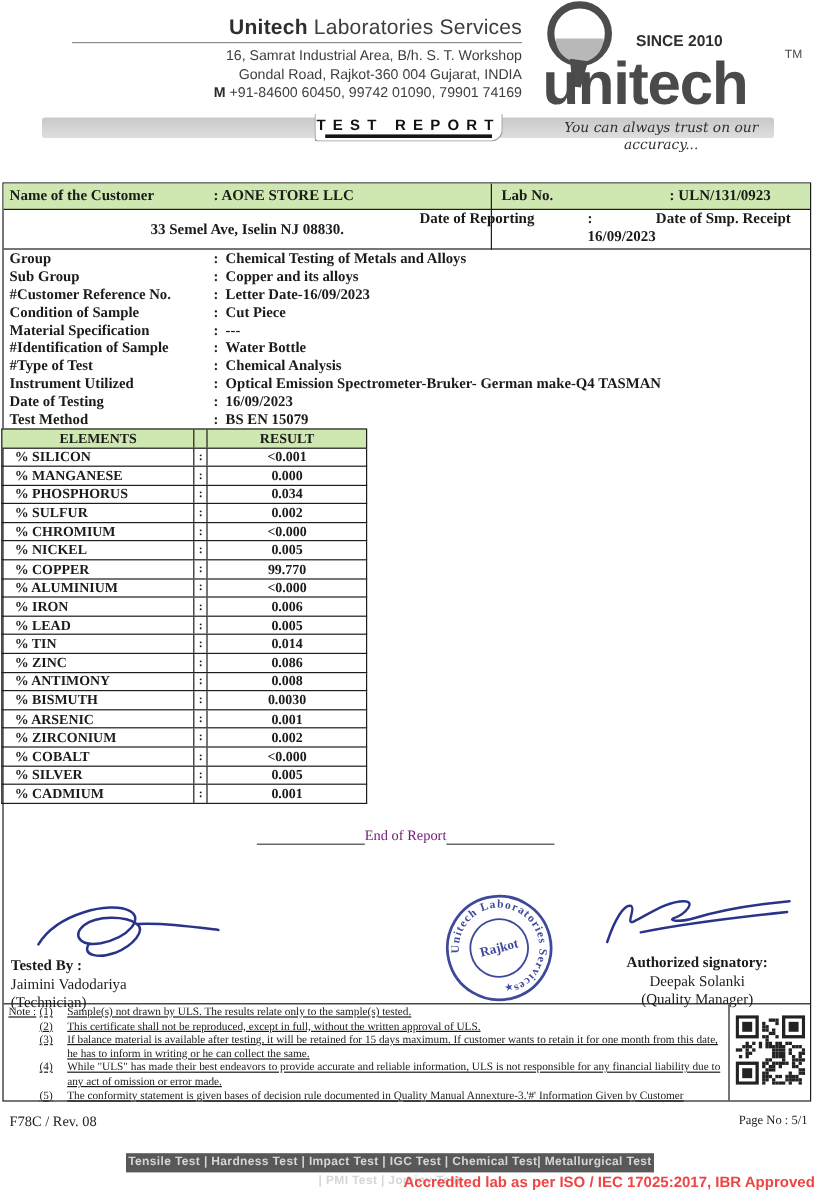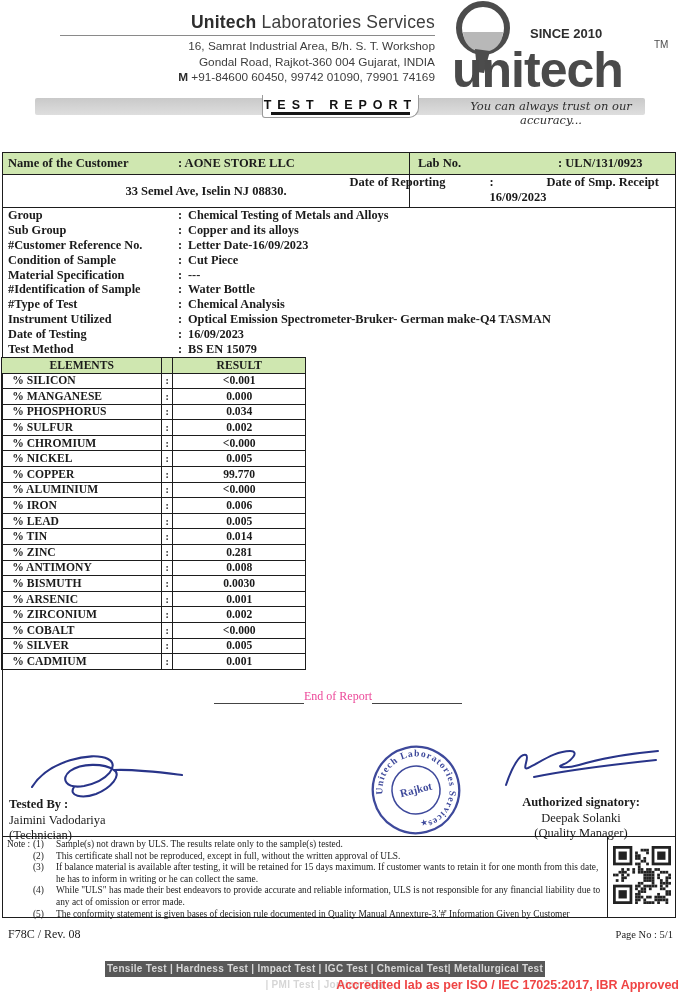--- a/index.html
+++ b/index.html
@@ -61,35 +61,35 @@
         box-sizing:border-box;align-items:center;font-weight:bold;font-size:11.6px;}
   .rrow.head{background:var(--green);height:16.5px;border-top:1.4px solid #1d1d1d;}
   .rc-el{width:160px;flex:none;align-self:stretch;display:flex;align-items:center;
          border-right:1.4px solid #1d1d1d;padding-left:10px;box-sizing:border-box;}
   .rc-col{width:11px;flex:none;align-self:stretch;display:flex;align-items:center;
           justify-content:center;border-right:1.4px solid #1d1d1d;box-sizing:border-box;font-size:10px;}
   .rc-res{flex:1;text-align:center;}
   .rrow.head .rc-el{justify-content:center;padding-left:0;}
 
   
-  .eor{position:absolute;left:105px;top:536px;width:460px;text-align:center;font-size:12px;color:#ec4899;}
+  .eor{position:absolute;left:105px;top:536px;width:460px;text-align:center;font-size:12px;color:#701a75;}
   .eor-line{display:inline-block;width:90px;border-bottom:1.2px solid #444;vertical-align:middle;height:12px;}
 
   
   .sig-left{position:absolute;left:15px;top:592px;}
   .sig-right{position:absolute;left:495px;top:588px;}
   .stamp{position:absolute;left:365px;top:589px;opacity:.92;}
   .tested{position:absolute;left:6px;top:644px;font-size:12.5px;line-height:15.5px;}
   .auth{position:absolute;left:478px;top:642px;width:200px;text-align:center;
         font-size:12.5px;line-height:15.5px;}
   .bold{font-weight:bold;}
 
   
   .notes-box{position:absolute;left:0;right:0;bottom:0;top:683px;border-top:1.8px solid #1d1d1d;
-             display:flex;}
+             display:flex;text-decoration:underline;}
   .notes{flex:1;padding:2px 3px 0 4px;font-size:9.4px;line-height:11.6px;color:#222;}
   .note-item{display:flex;}
   .np{width:26px;flex:none;}
   .nm{width:23px;flex:none;}
   .nt{flex:1;}
   .qr-cell{width:67px;flex:none;border-left:1.8px solid #1d1d1d;display:flex;
            align-items:center;justify-content:center;}
 
   
   .formno{position:absolute;left:8px;top:927px;font-size:12px;color:#222;}
@@ -261,21 +261,21 @@
           <span class="rc-res">0.005</span>
         </div>
         <div class="rrow">
           <span class="rc-el">% TIN</span>
           <span class="rc-col">:</span>
           <span class="rc-res">0.014</span>
         </div>
         <div class="rrow">
           <span class="rc-el">% ZINC</span>
           <span class="rc-col">:</span>
-          <span class="rc-res">0.281</span>
+          <span class="rc-res">0.086</span>
         </div>
         <div class="rrow">
           <span class="rc-el">% ANTIMONY</span>
           <span class="rc-col">:</span>
           <span class="rc-res">0.008</span>
         </div>
         <div class="rrow">
           <span class="rc-el">% BISMUTH</span>
           <span class="rc-col">:</span>
           <span class="rc-res">0.0030</span>

